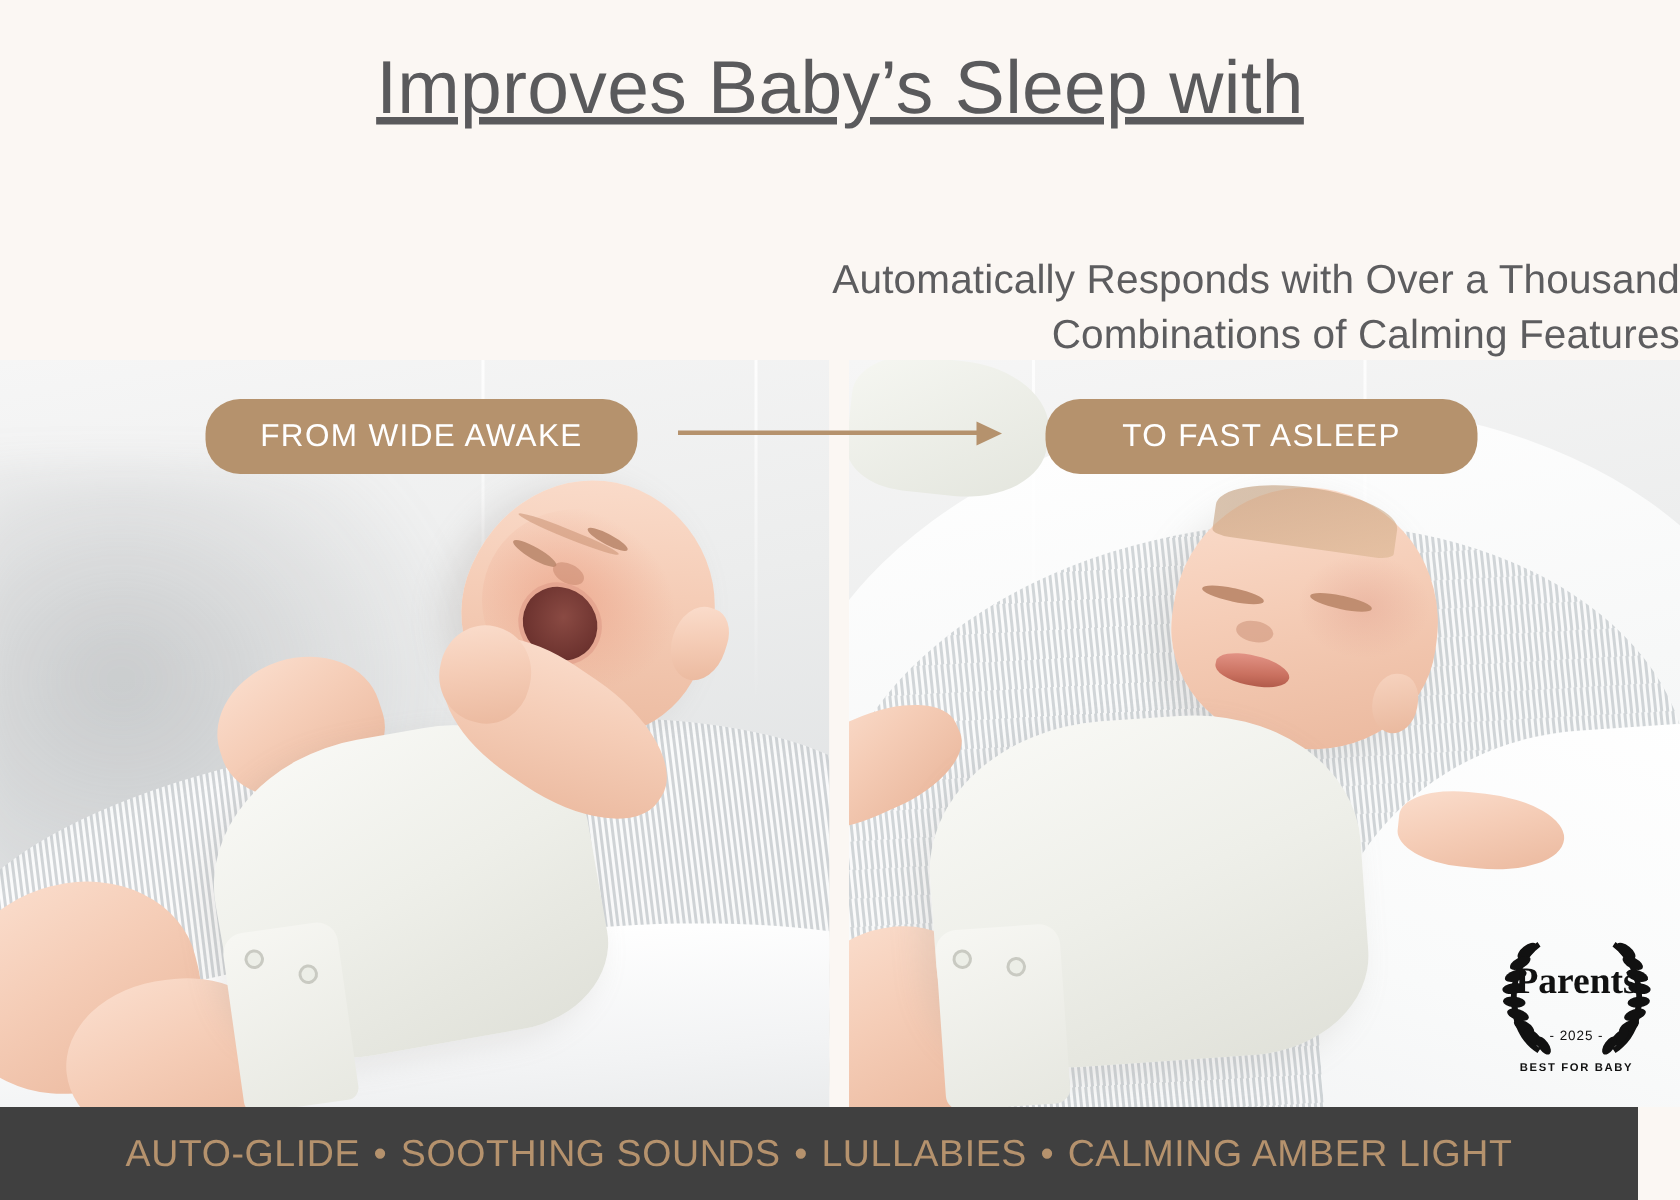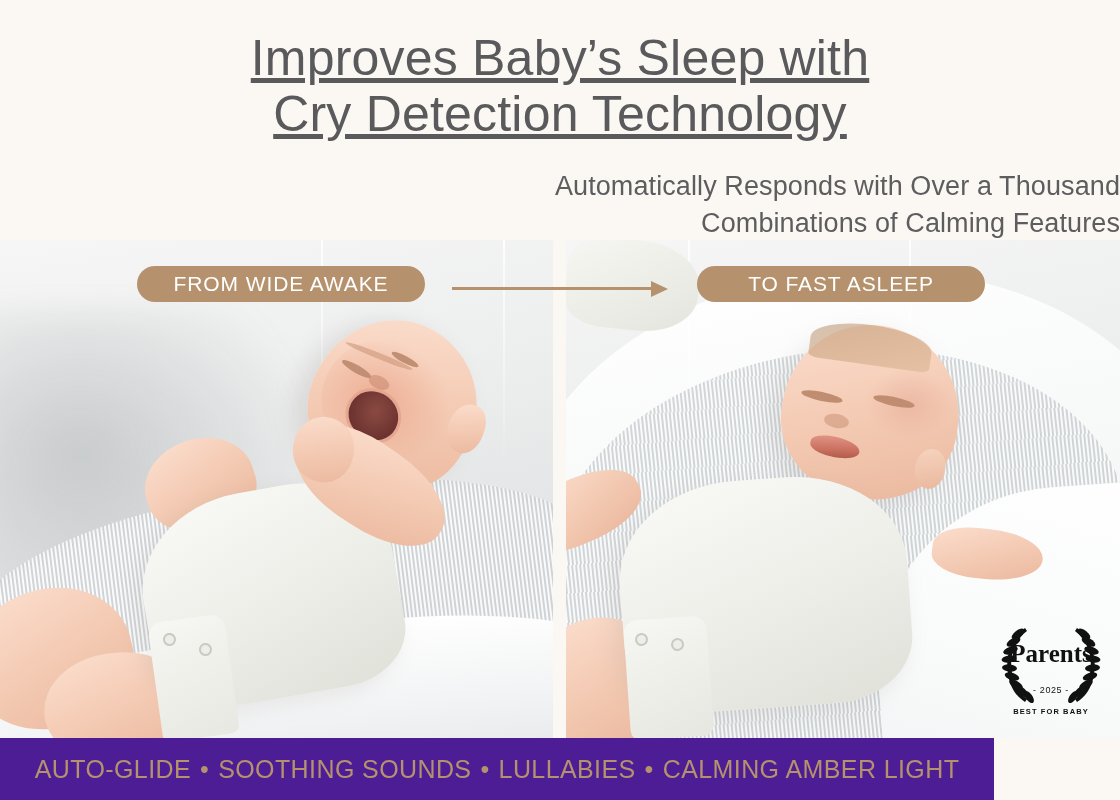--- a/index.html
+++ b/index.html
@@ -40,21 +40,21 @@
     font-weight:400;
     letter-spacing:0.1px;
     color:#5d5d5f;
   }
   .subhead .ln { display:block;text-align:right; }
 
   
   .pill {
     position:absolute;
     top:266px;
-    height:36px;
+    height:50px;
     border-radius:23px;
     background:#b5926d;
     display:flex;
     align-items:center;
     justify-content:center;
     color:#ffffff;
     font-size:21px;
     font-weight:400;
     letter-spacing:0.9px;
     z-index:6;
@@ -403,22 +403,22 @@
     left:995px; top:612px;
     width:112px; height:108px;
     z-index:7;
   }
   .award svg { display:block; }
 
   
   .feature-bar {
     position:absolute;
     left:0; top:738px;
-    width:994px; height:62px;
-    background:#4c1d95;
+    width:1092px; height:62px;
+    background:#404040;
     display:flex;
     align-items:center;
     justify-content:center;
     z-index:5;
   }
   .feature-text {
     font-size:25px;
     letter-spacing:0.4px;
     color:#b5926d;
     white-space:nowrap;
@@ -430,21 +430,20 @@
     padding:0 9px;
   }
 </style>
 </head>
 <body>
 
 <div class="stage">
 
   <h1 class="headline">
     <span class="ln">Improves Baby’s Sleep with</span>
-    <span class="ln">Cry Detection Technology</span>
   </h1>
 
   <p class="subhead">
     <span class="ln">Automatically Responds with Over a Thousand</span>
     <span class="ln">Combinations of Calming Features</span>
   </p>
 
   <div class="photos">
 
     <div class="photo photo-left">

